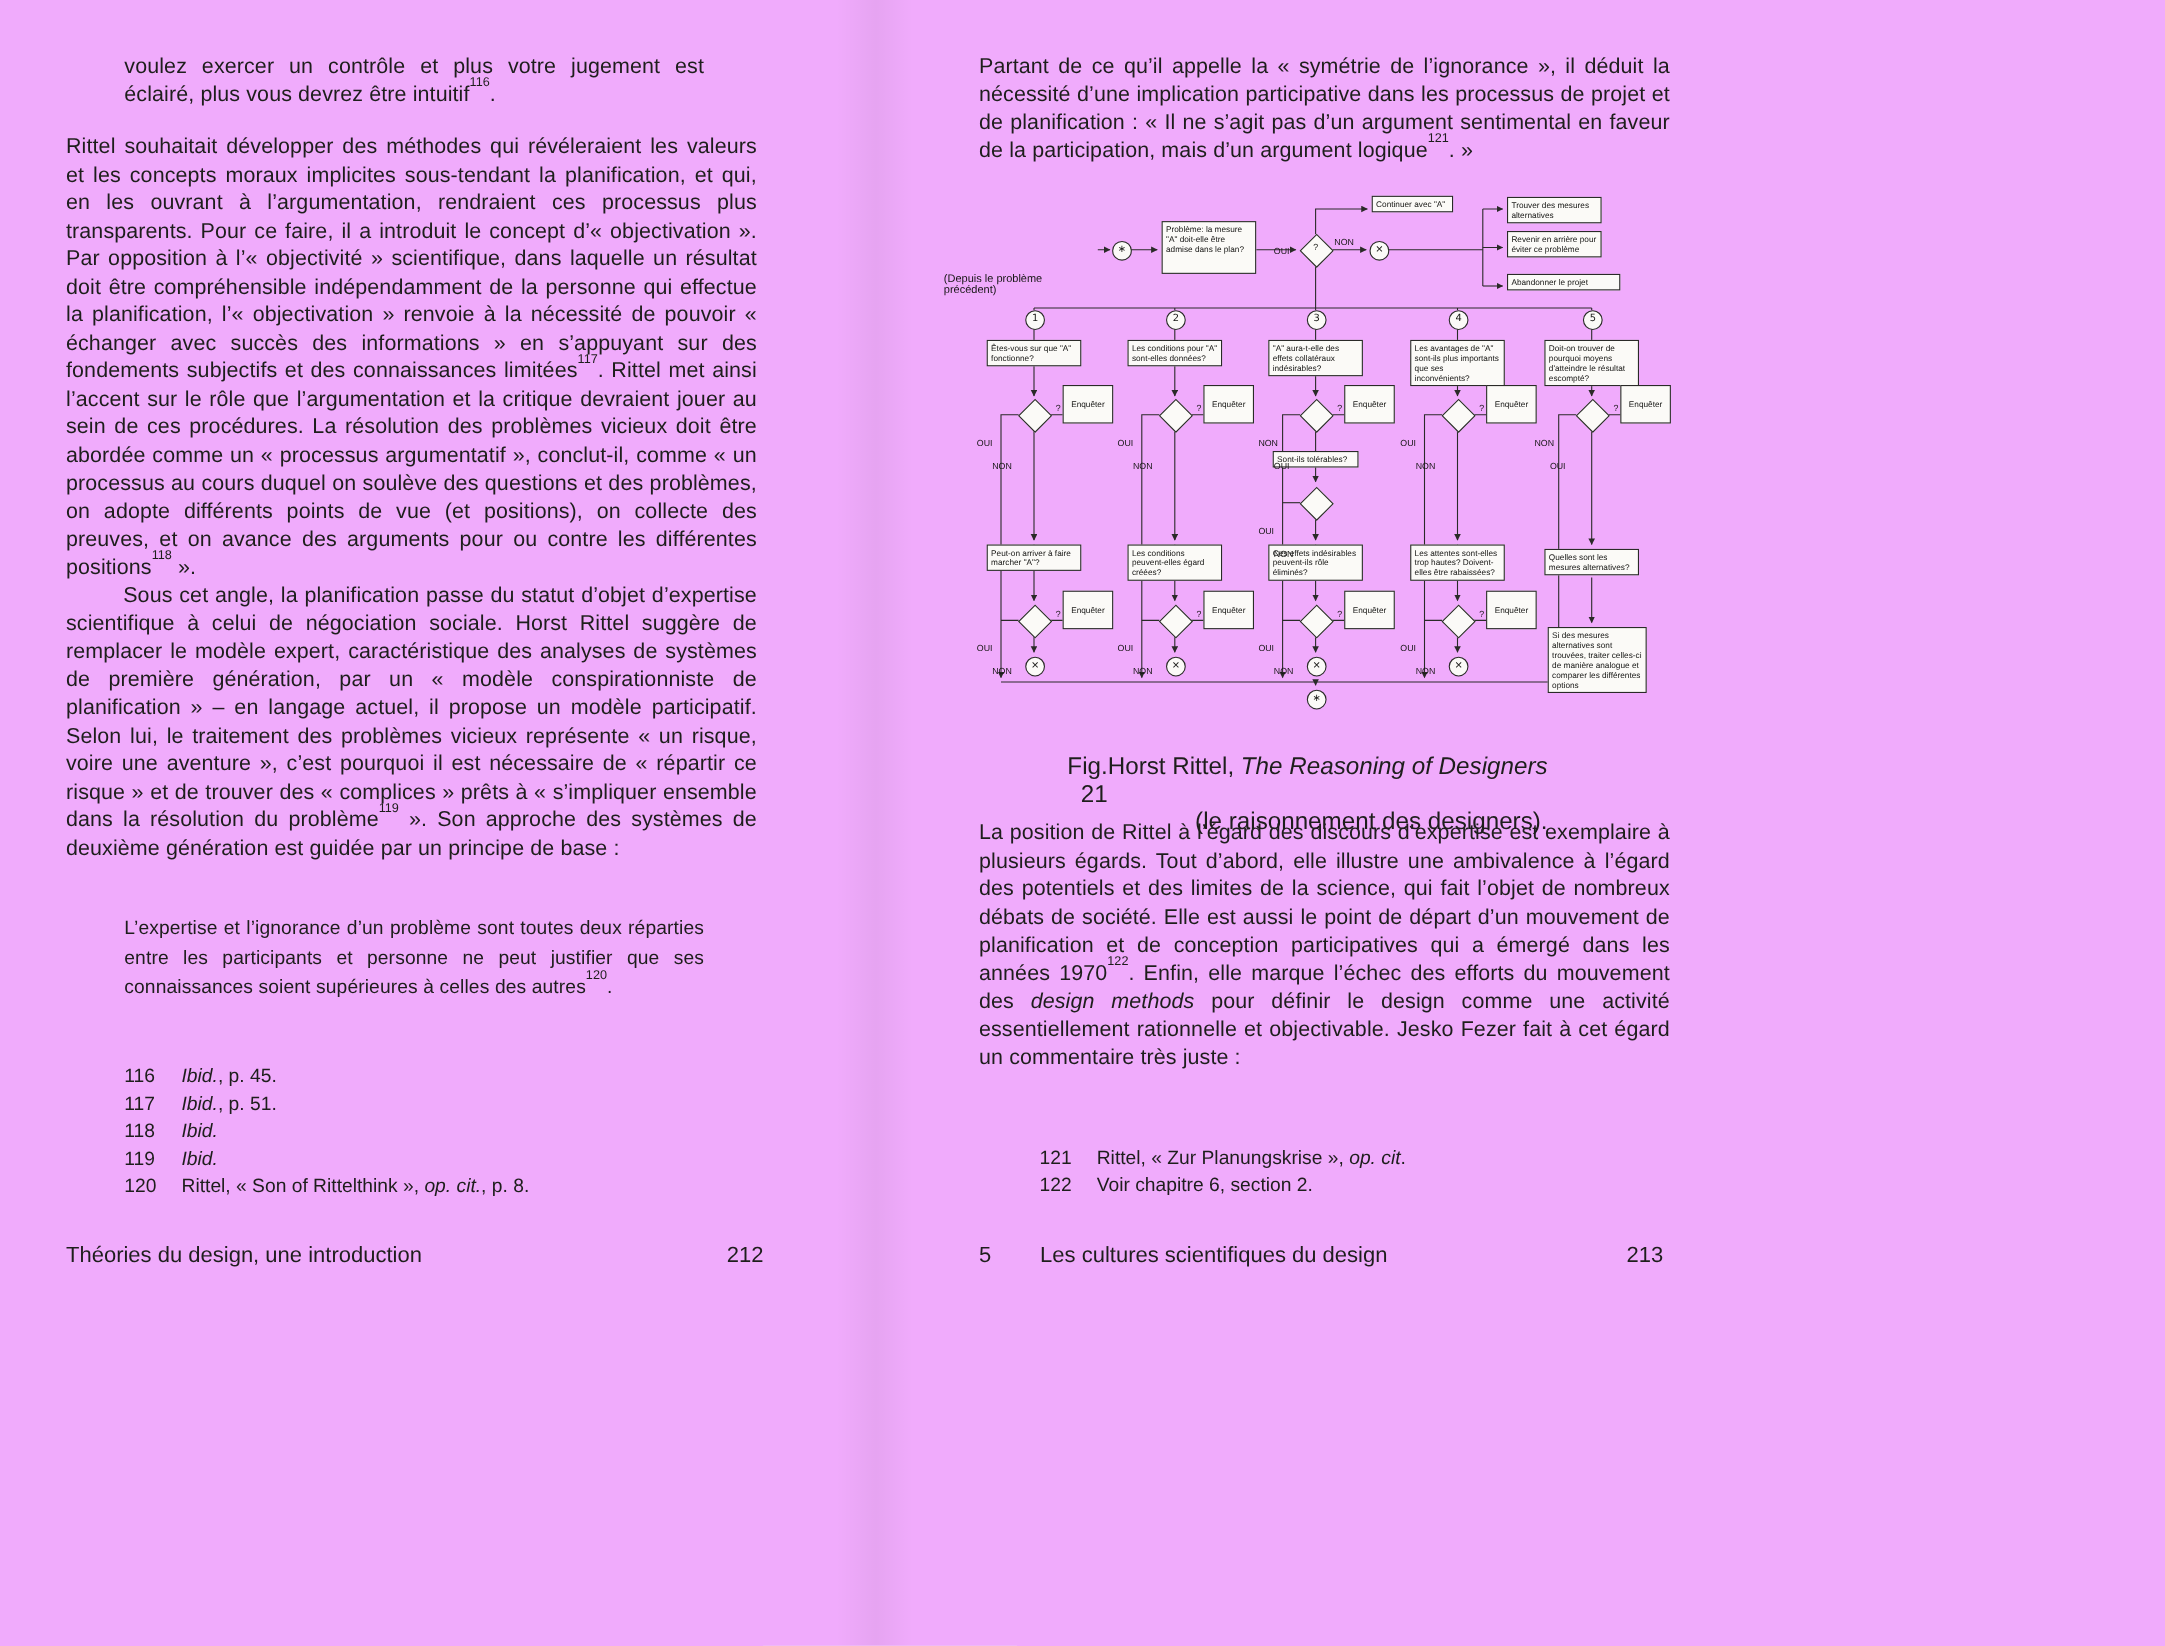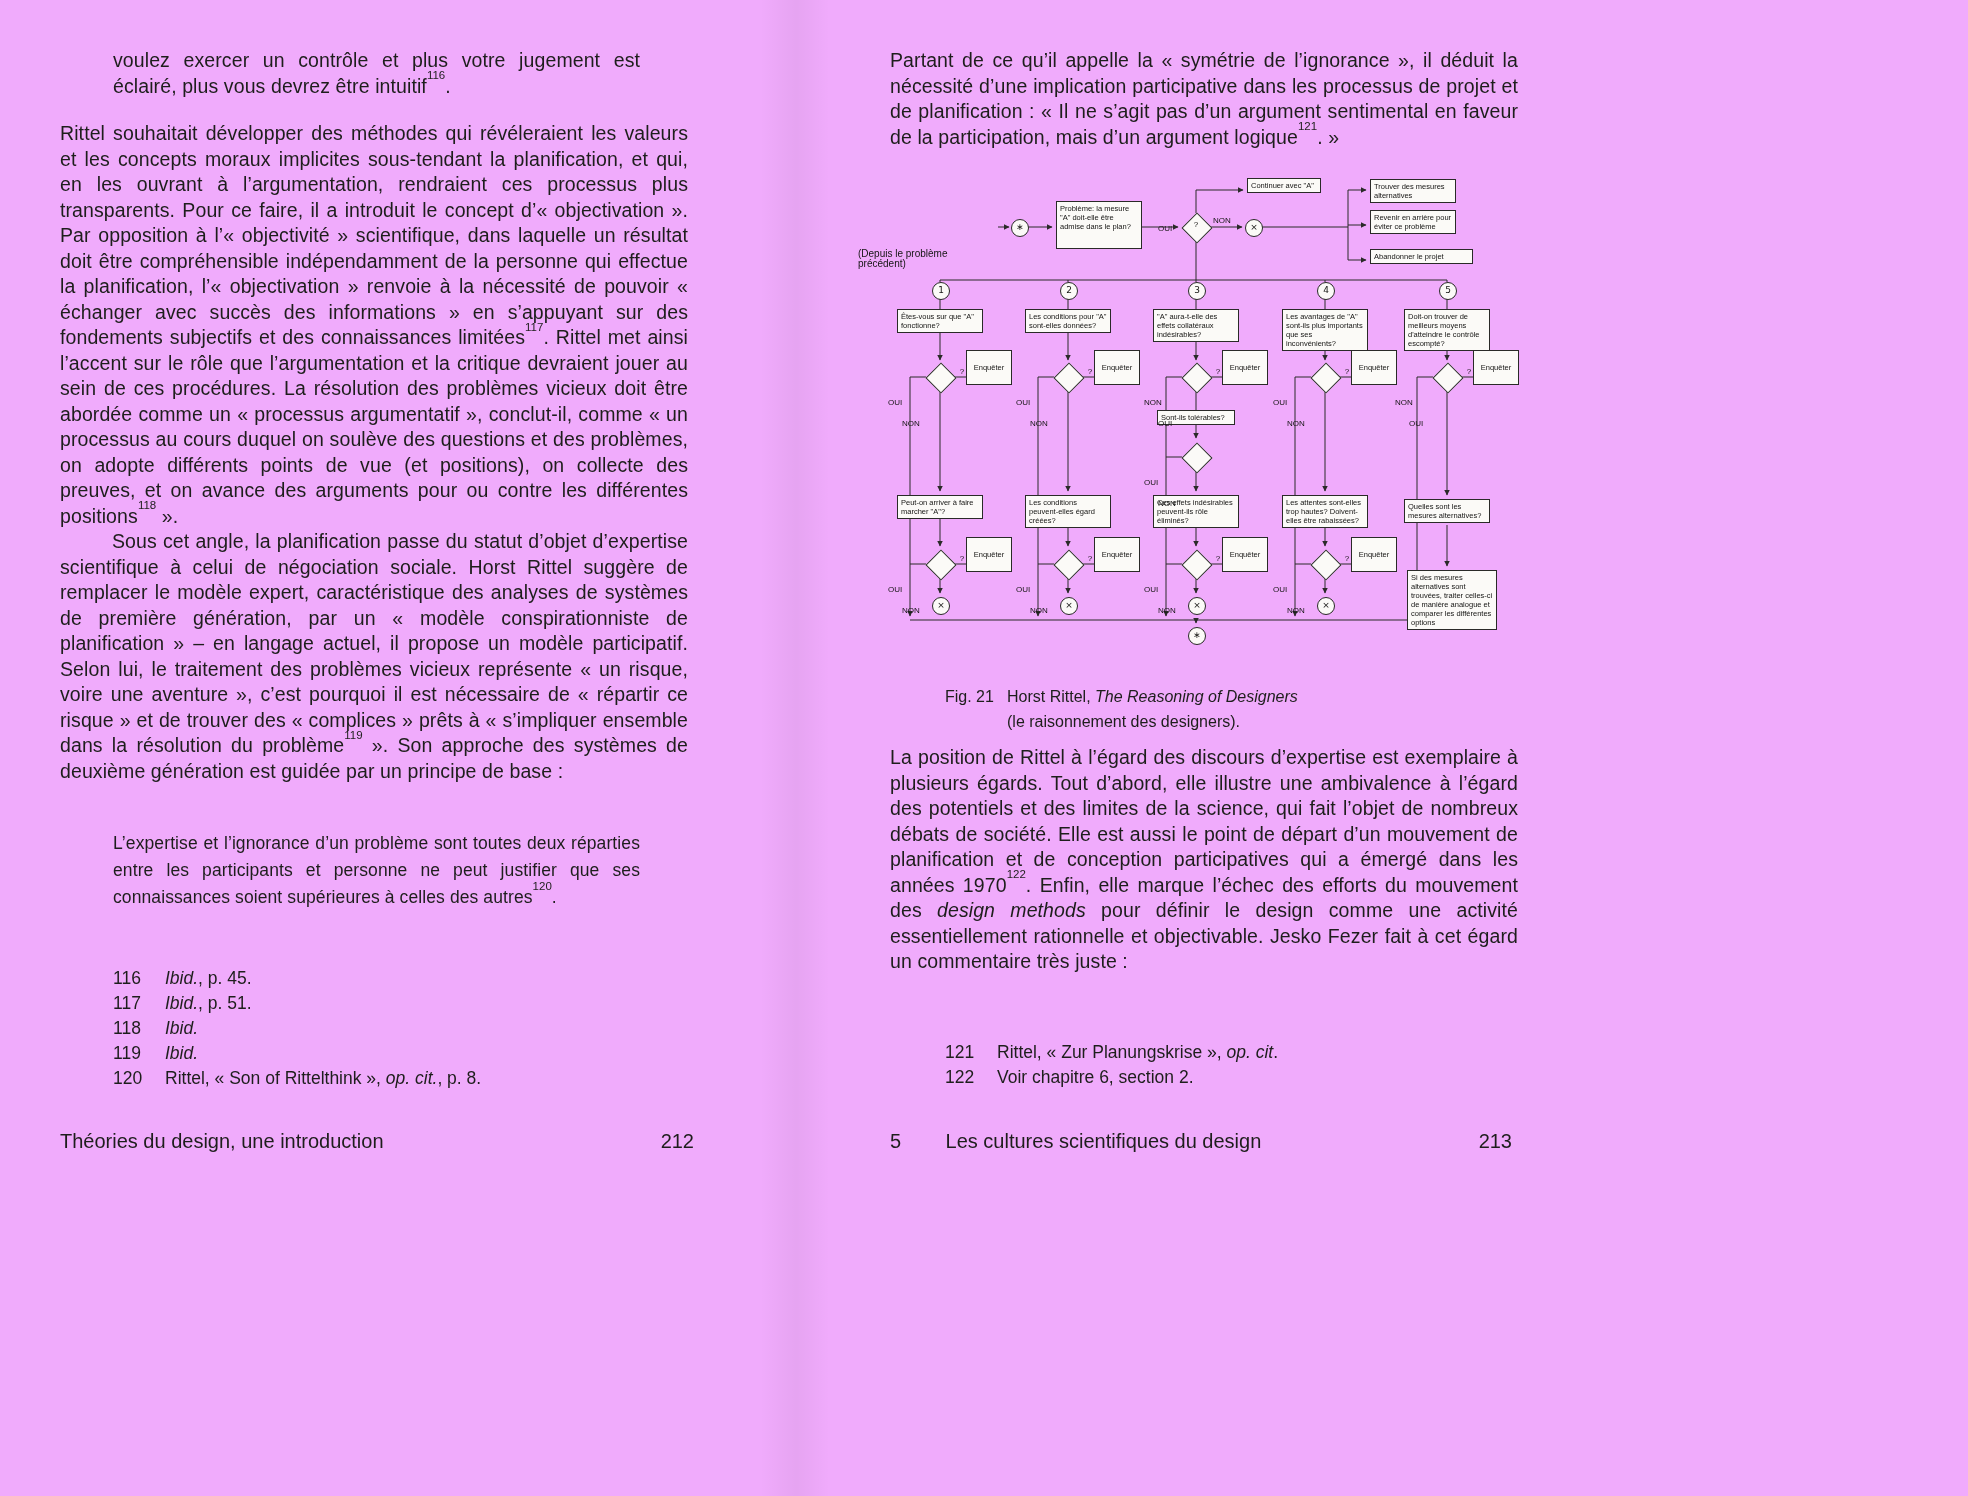--- a/index.html
+++ b/index.html
@@ -30,21 +30,21 @@
   .inset{margin-left:53px;width:527px;}
   .blockquote{font-size:17.5px;line-height:27px;margin-top:46px;}
   .footnotes{margin-top:55px;}
   .fnrow{display:flex;font-size:17.5px;line-height:25px;}
   .fnnum{width:52px;flex:none;}
   .fntext{flex:1;}
   
   #right-para1{position:absolute;left:890px;top:48px;width:628px;}
   #right-para2{position:absolute;left:890px;top:745px;width:628px;}
   #right-footnotes{position:absolute;left:945px;top:1040px;width:560px;}
-  #caption{position:absolute;left:945px;top:684px;font-size:16px;line-height:25px;}
+  #caption{position:absolute;left:945px;top:684px;font-size:22px;line-height:25px;text-align:right;}
   .cap-row{display:flex;}
   .cap-label{width:62px;flex:none;}
   .cap-line2{margin-left:62px;}
   
   .footer{position:absolute;top:1130px;font-size:20px;}
   #footer-left{left:60px;width:634px;}
   #footer-right{left:890px;width:622px;}
   .footer .pg{float:right;}
   .chapnum{display:inline-block;width:50px;}
   
@@ -187,21 +187,21 @@
     <div class="fb" style="left:198px;top:31px;width:86px;min-height:48px">Problème: la mesure "A" doit-elle être admise dans le plan?</div>
     <div class="fb" style="left:389px;top:8px;width:74px">Continuer avec "A"</div>
     <div class="fb" style="left:512px;top:9px;width:86px">Trouver des mesures alternatives</div>
     <div class="fb" style="left:512px;top:40px;width:86px">Revenir en arrière pour éviter ce problème</div>
     <div class="fb" style="left:512px;top:79px;width:103px">Abandonner le projet</div>
 
     <div class="fb" style="left:39px;top:139px;width:86px">Êtes-vous sur que "A" fonctionne?</div>
     <div class="fb" style="left:167px;top:139px;width:86px">Les conditions pour "A" sont-elles données?</div>
     <div class="fb" style="left:295px;top:139px;width:86px">"A" aura-t-elle des effets collatéraux indésirables?</div>
     <div class="fb" style="left:424px;top:139px;width:86px">Les avantages de "A" sont-ils plus importants que ses inconvénients?</div>
-    <div class="fb" style="left:546px;top:139px;width:86px">Doit-on trouver de meilleurs moyens d'atteindre le contrôle escompté?</div>
+    <div class="fb" style="left:546px;top:139px;width:86px">Doit-on trouver de pourquoi moyens d'atteindre le résultat escompté?</div>
 
     <div class="fb fe" style="left:108px;top:180px;width:46px">Enquêter</div>
     <div class="fb fe" style="left:236px;top:180px;width:46px">Enquêter</div>
     <div class="fb fe" style="left:364px;top:180px;width:46px">Enquêter</div>
     <div class="fb fe" style="left:493px;top:180px;width:46px">Enquêter</div>
     <div class="fb fe" style="left:615px;top:180px;width:46px">Enquêter</div>
 
     <div class="fb" style="left:299px;top:240px;width:78px">Sont-ils tolérables?</div>
 
     <div class="fb" style="left:39px;top:325px;width:86px">Peut-on arriver à faire marcher "A"?</div>

